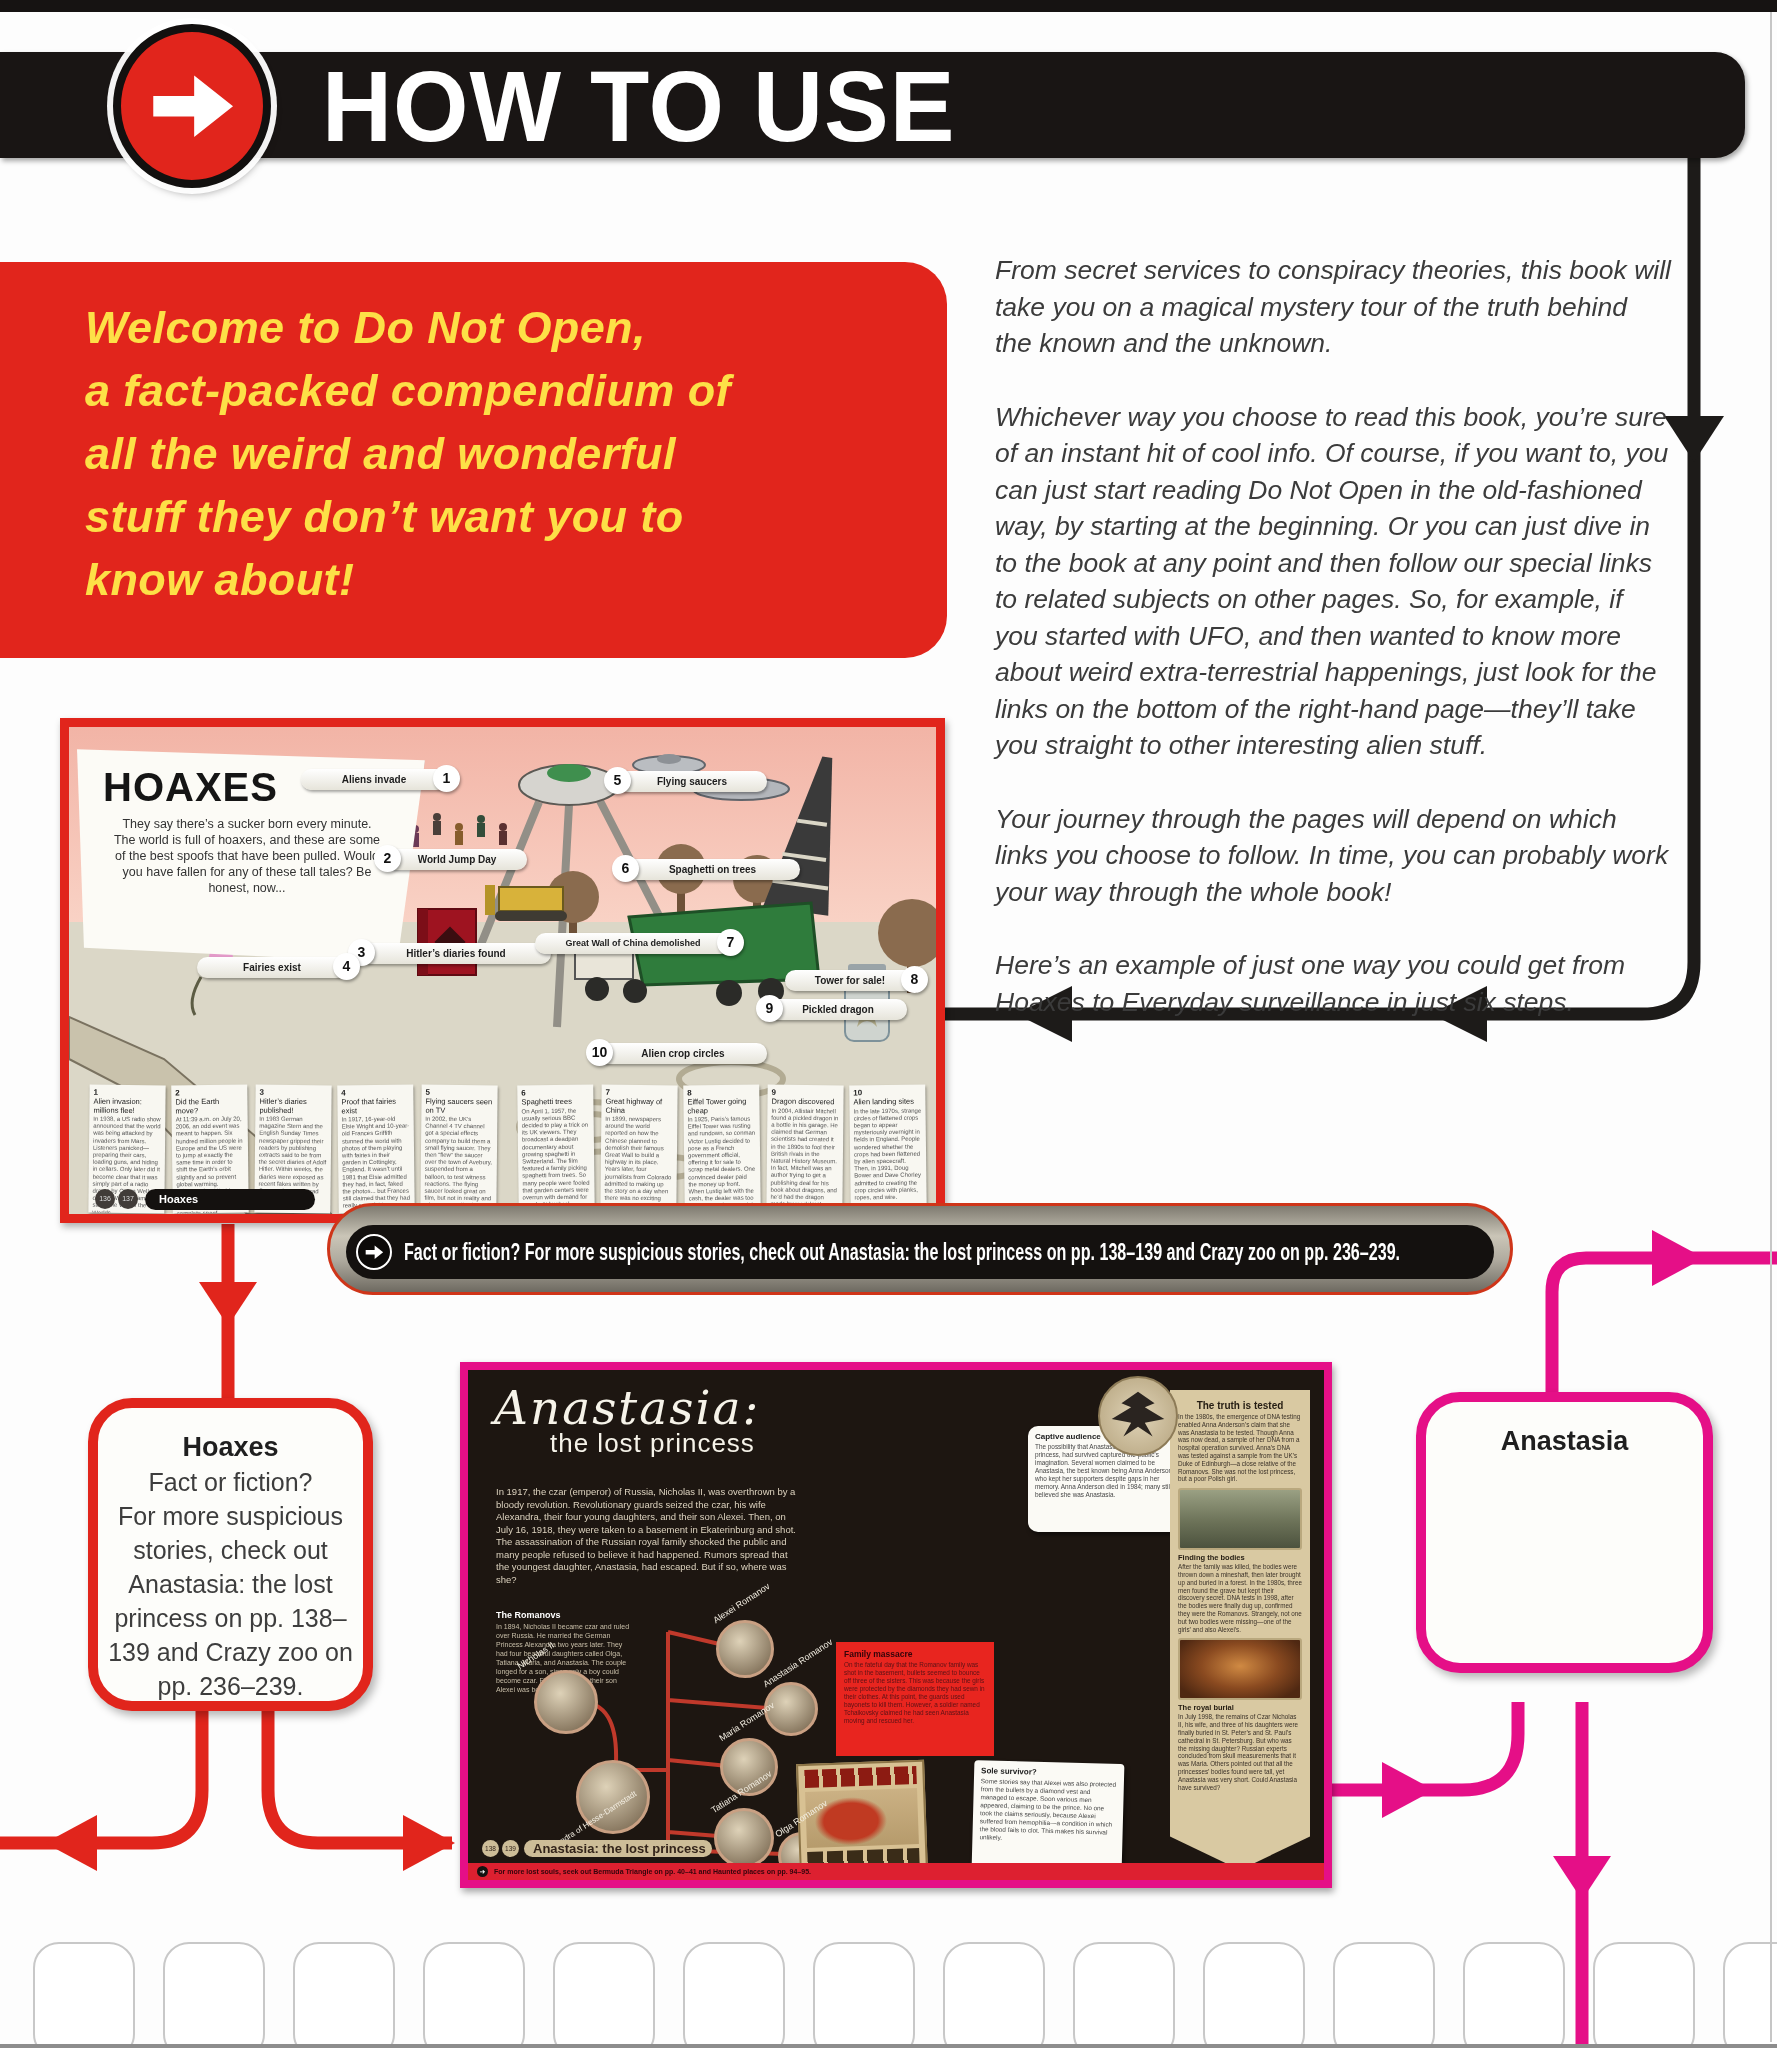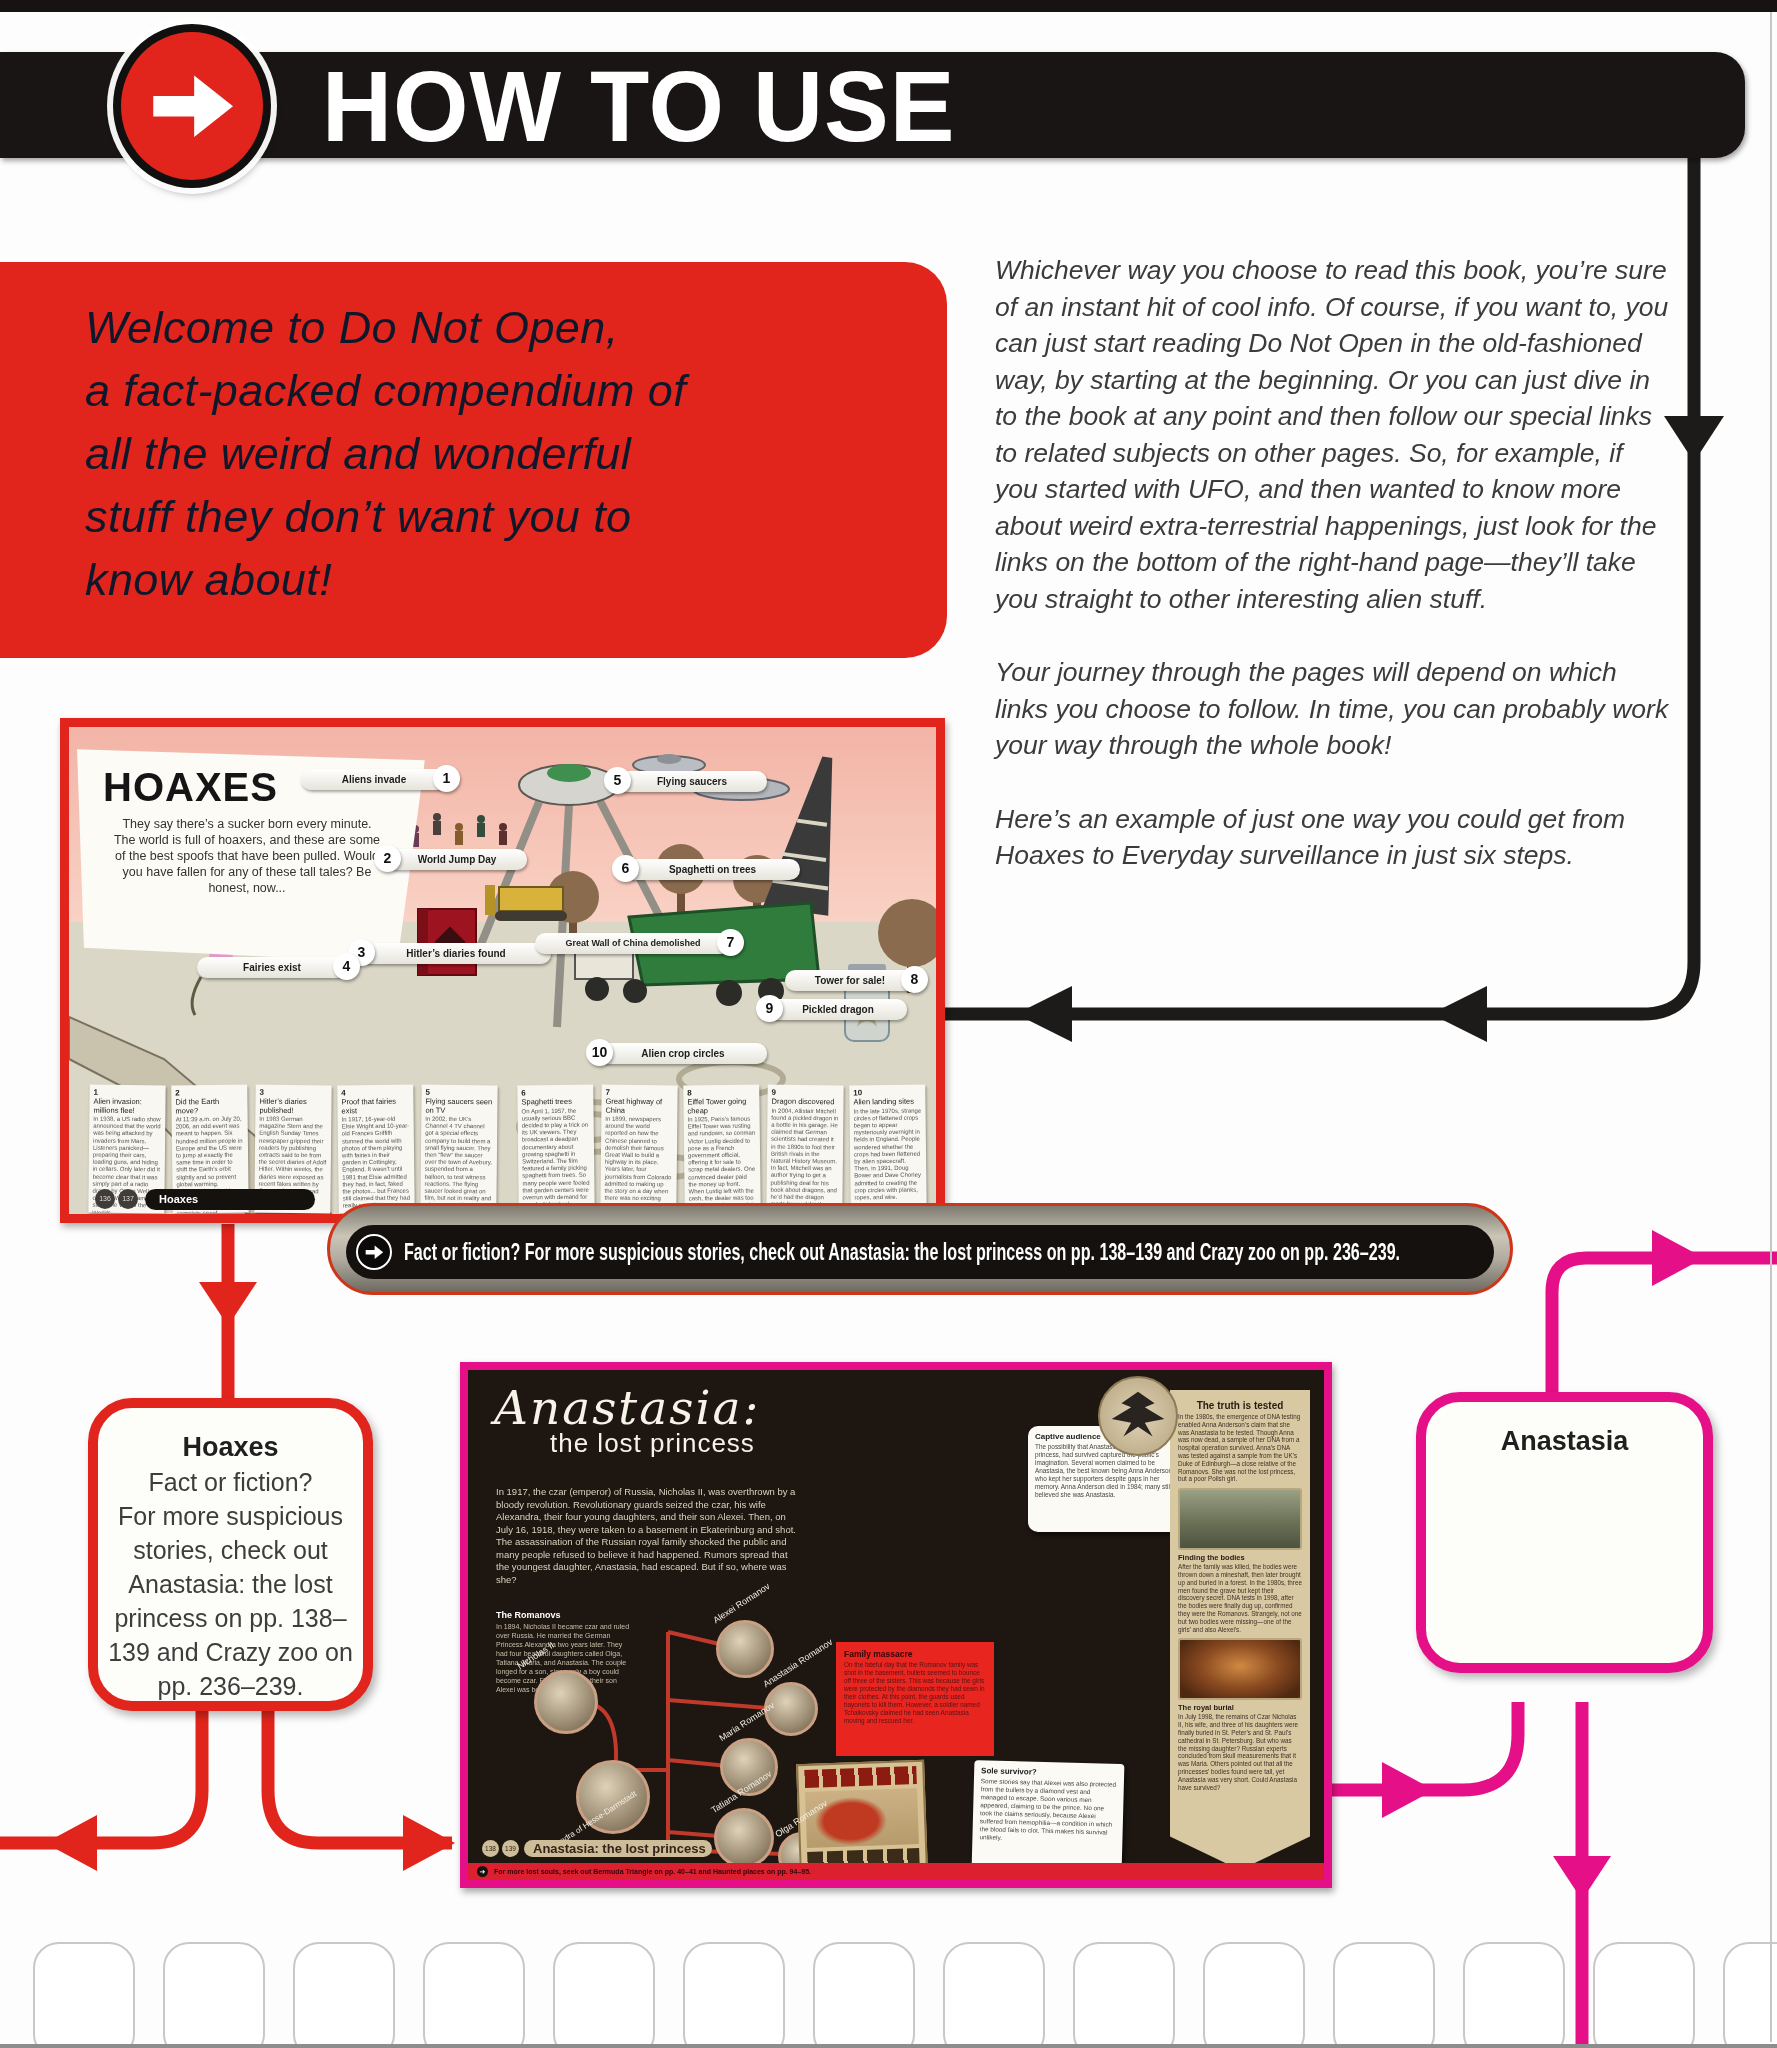--- a/index.html
+++ b/index.html
@@ -10,21 +10,21 @@
   .edge-bottom { position:absolute; left:0; bottom:0; width:100%; height:4px; background:#8d8d8d; z-index:9; }
 
   
   .header-bar { position:absolute; left:0; top:52px; width:1745px; height:106px; background:#191514; border-radius:0 30px 30px 0; z-index:2; box-shadow:2px 3px 5px rgba(0,0,0,.35); }
   .page-title { position:absolute; left:322px; top:5px; font-size:97px; font-weight:bold; color:#fff; letter-spacing:1px; line-height:96px; transform:scaleY(1.04); transform-origin:left top; white-space:nowrap; }
   .arrow-badge { position:absolute; left:113px; top:24px; width:158px; height:164px; border-radius:50%; background:#e1251c; border:8px solid #12100f; box-shadow:0 0 0 6px rgba(255,255,255,.95), 2px 5px 8px rgba(0,0,0,.4); z-index:3; }
   .arrow-badge svg { position:absolute; left:14%; top:14%; width:72%; height:72%; }
 
   
   .welcome-panel { position:absolute; left:0; top:262px; width:947px; height:396px; background:#e1251c; border-radius:0 42px 42px 0; z-index:2; }
-  .welcome-text { position:absolute; left:85px; top:34px; font-size:45px; font-weight:normal; font-style:italic; color:#0f172a; line-height:63px; white-space:pre-line; letter-spacing:.4px; }
+  .welcome-text { position:absolute; left:85px; top:34px; font-size:45px; font-weight:bold; font-style:italic; color:#fde047; line-height:63px; white-space:pre-line; letter-spacing:.4px; }
 
   
   .intro-col { position:absolute; left:995px; top:252px; width:676px; z-index:2; font-style:italic; color:#3b3b3b; font-size:26.5px; line-height:36.5px; }
   .intro-col p { margin-bottom:37px; }
 
   
   #flow { position:absolute; left:0; top:0; z-index:1; }
 
   
   .hoaxes-thumb { position:absolute; left:60px; top:718px; width:885px; height:505px; background:#dbd7c7; border:9px solid #e1251c; z-index:2; box-shadow:2px 4px 7px rgba(0,0,0,.3); }
@@ -154,20 +154,21 @@
 
   <div class="welcome-panel">
     <div class="welcome-text">Welcome to Do Not Open,
 a fact-packed compendium of
 all the weird and wonderful
 stuff they don’t want you to
 know about!</div>
   </div>
 
   <div class="intro-col">
+    <p>From secret services to conspiracy theories, this book will take you on a magical mystery tour of the truth behind the known and the unknown.</p>
     <p>Whichever way you choose to read this book, you’re sure of an instant hit of cool info. Of course, if you want to, you can just start reading Do Not Open in the old-fashioned way, by starting at the beginning. Or you can just dive in to the book at any point and then follow our special links to related subjects on other pages. So, for example, if you started with UFO, and then wanted to know more about weird extra-terrestrial happenings, just look for the links on the bottom of the right-hand page—they’ll take you straight to other interesting alien stuff.</p>
     <p>Your journey through the pages will depend on which links you choose to follow. In time, you can probably work your way through the whole book!</p>
     <p>Here’s an example of just one way you could get from Hoaxes to Everyday surveillance in just six steps.</p>
   </div>
 
   <div class="hoaxes-thumb">
     <div class="ht-inner">
       <div class="ht-sky"></div>
       <svg class="ht-art" width="867" height="487" viewBox="0 0 867 487">
         <path d="M0,290 L95,332 L205,425 L262,487 L178,487 L58,362 L0,332 Z" fill="#c9c2ac" stroke="#7a7260" stroke-width="2"></path>

